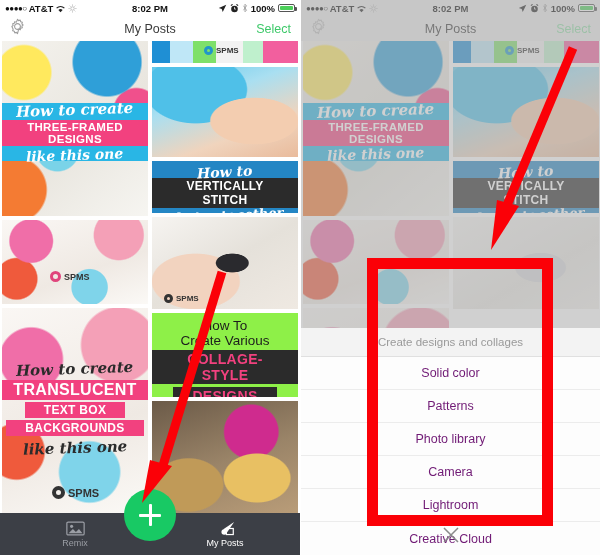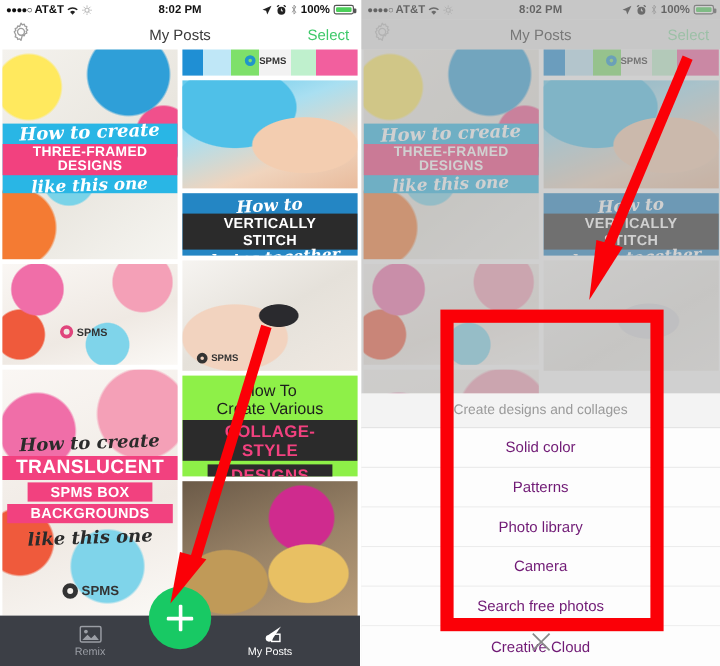--- a/index.html
+++ b/index.html
@@ -244,21 +244,21 @@
           <span class="spms" style="left:48px;bottom:22px;font-size:9px;">
             <span class="ring" style="width:11px;height:11px;border-width:3px;border-color:#e0457c;"></span>
             <span>SPMS</span>
           </span>
         </div>
 
         <div class="tile art-pink" style="height:205px">
           <div class="caption" style="top:52px;">
             <span class="script" style="font-size:15px;color:#2b2b2b;transform:rotate(-2deg);">How to create</span>
             <span class="hl" style="background:#f2417f;font-size:16px;margin-top:2px;">TRANSLUCENT</span>
-            <span class="hl" style="background:#f2417f;font-size:12px;margin-top:2px;">SPMS BOX</span>
+            <span class="hl" style="background:#f2417f;font-size:12px;margin-top:2px;">TEXT BOX</span>
             <span class="hl" style="background:#f2417f;font-size:12px;margin-top:2px;">BACKGROUNDS</span>
             <span class="script" style="font-size:15px;color:#2b2b2b;margin-top:3px;transform:rotate(-2deg);">like this one</span>
           </div>
           <span class="spms" style="left:50px;bottom:14px;font-size:11px;">
             <span class="ring" style="width:13px;height:13px;border-width:4px;"></span>
             <span>SPMS</span>
           </span>
         </div>
 
       </div>
@@ -413,21 +413,21 @@
     </div>
 
     <div class="dimmer"></div>
 
     <div class="sheet">
       <div class="sheet-head">Create designs and collages</div>
       <div class="sheet-item">Solid color</div>
       <div class="sheet-item">Patterns</div>
       <div class="sheet-item">Photo library</div>
       <div class="sheet-item">Camera</div>
-      <div class="sheet-item">Search free photos</div>
+      <div class="sheet-item">Lightroom</div>
       <div class="sheet-item">Creative Cloud</div>
     </div>
 
     <div class="sheet-close">
       <svg width="18" height="18" viewBox="0 0 18 18">
         <path d="M2 2 16 16M16 2 2 16" stroke="#8a8a8a" stroke-width="1.5" fill="none"></path>
       </svg>
     </div>
 
     <div class="annot">

